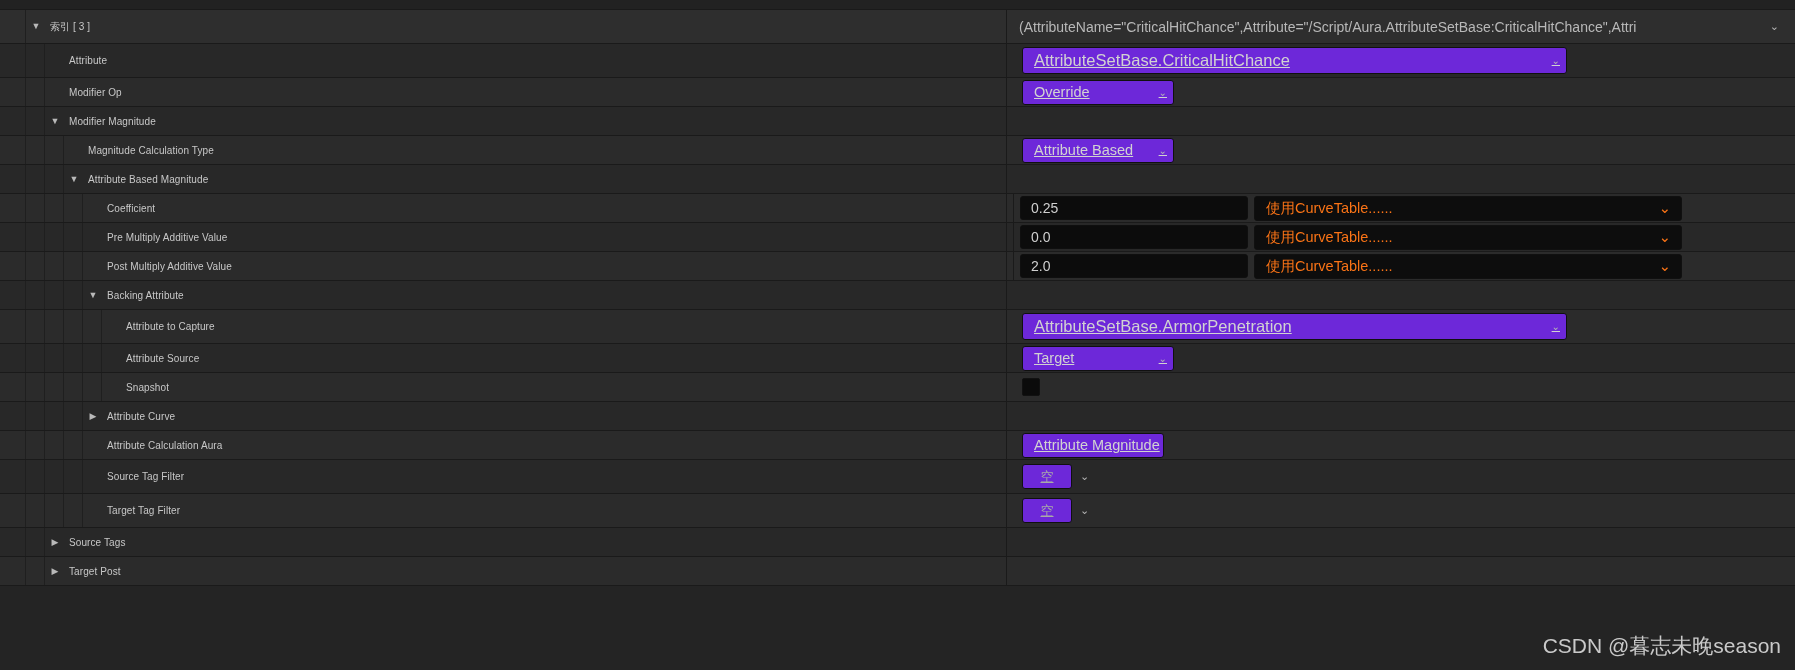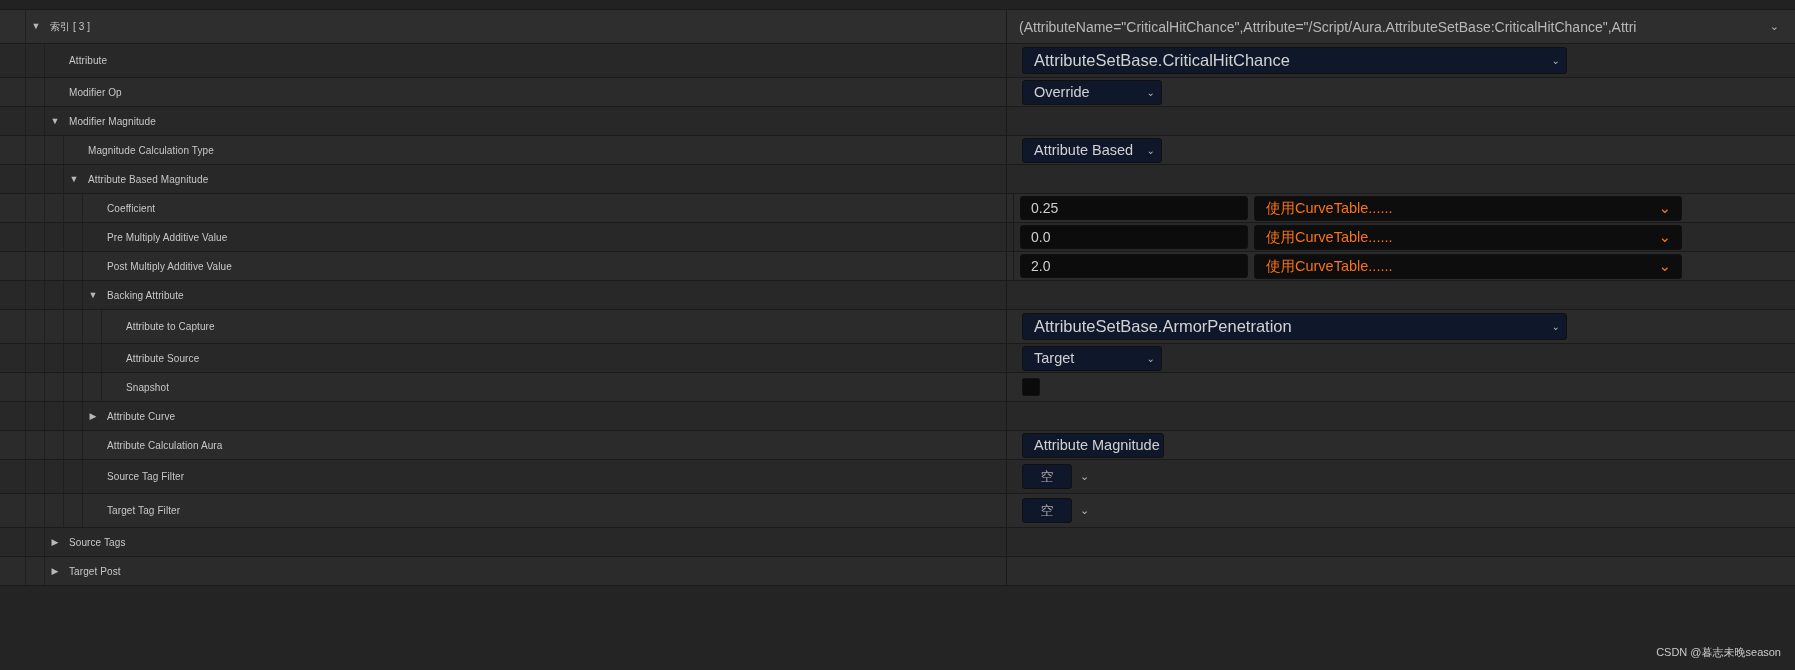--- a/index.html
+++ b/index.html
@@ -77,41 +77,42 @@
 
   
   .splitcol {
     width: 7px; min-width: 7px;
     height: 100%;
     border-right: 1px solid #1a1a1a;
   }
 
   
   .combo {
-    background: #0f172a;
+    background: #6d28d9;
     border: 1px solid #101010;
     border-radius: 3px;
     height: 25px;
     display: flex;
     align-items: center;
     justify-content: space-between;
     padding: 0 6px 0 11px;
     color: #d2d2d2;
     font-size: 14.5px;
     white-space: nowrap;
     overflow: hidden;
+    text-decoration: underline;
   }
   .combo .chev {
     color: #b5b5b5;
     font-size: 10px;
     margin-left: 10px;
   }
   .combo.big { height: 27px; font-size: 16.5px; }
   .combo.w545 { width: 545px; }
-  .combo.w140 { width: 140px; }
+  .combo.w140 { width: 152px; }
   .combo.w142 { width: 142px; }
   .combo.w52  { width: 50px; justify-content: center; padding: 0; font-size: 13px; color:#a9a9a9;}
 
   .textbox {
     background: #0c0c0c;
     border: 1px solid #0f0f0f;
     border-radius: 3px;
     height: 24px;
     width: 228px;
     display: flex;
@@ -168,21 +169,21 @@
   .topedge {
     height: 10px;
     background: #222;
     border-bottom: 1px solid #1a1a1a;
   }
   .watermark {
     position: absolute;
     right: 14px;
     bottom: 10px;
     color: #d8d8d8;
-    font-size: 11px;
+    font-size: 21px;
     font-family: "Liberation Sans", "DejaVu Sans", sans-serif;
     opacity: .92;
   }
 </style>
 </head>
 <body>
 
 <div class="panel">
 
   <div class="topedge"></div>

